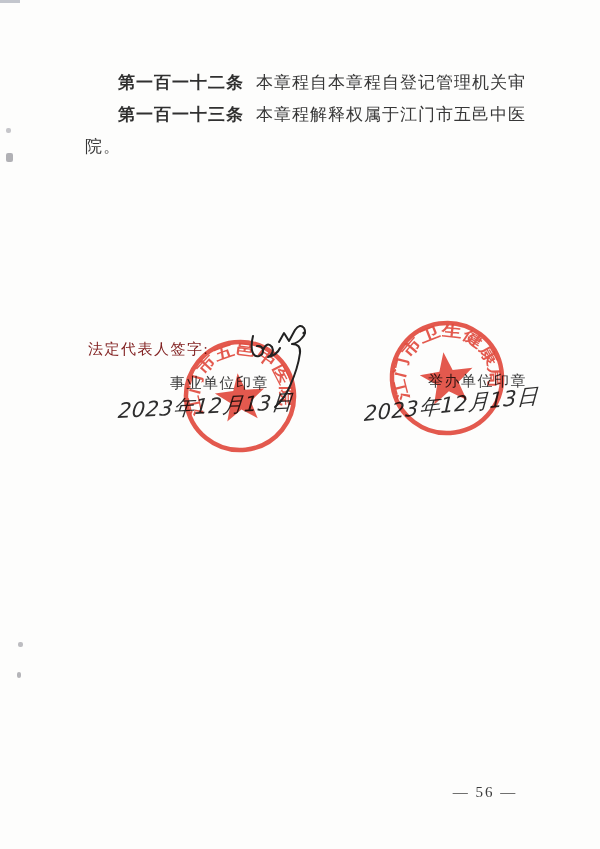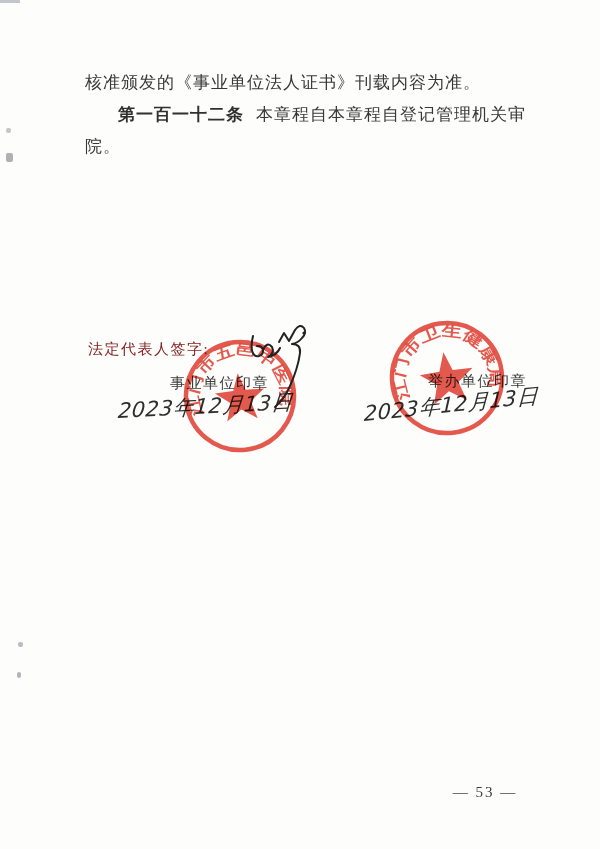--- a/index.html
+++ b/index.html
@@ -60,22 +60,22 @@
   .a-corner{left:0;top:0;width:20px;height:3px;background:#b9bcc4;opacity:.85;border-radius:0;}
   .a-s1{left:6px;top:128px;width:5px;height:5px;background:#c6c6ca;}
   .a-s2{left:6px;top:153px;width:7px;height:9px;background:#a9a9ad;opacity:.9;}
   .a-s3{left:18px;top:642px;width:5px;height:5px;background:#bdbdc1;}
   .a-s4{left:17px;top:672px;width:4px;height:6px;background:#b5b5b9;}
 </style>
 </head>
 <body>
 
 <div class="doc-body">
-  <div class="line"><span class="rest">核准颁发的《事业单位法人证书》刊载内容为准。</span></div>
   <div class="line indent"><span class="term">第一百一十二条</span><span class="rest">本章程自本章程自登记管理机关审</span></div>
+  <div class="line indent"><span class="term">第一百一十三条</span><span class="rest">本章程解释权属于江门市五邑中医</span></div>
   <div class="line"><span class="rest">院。</span></div>
 </div>
 
 <div class="sig-label">法定代表人签字:</div>
 
 <div class="unit-label left">事业单位印章</div>
 <div class="hand-date left">2023年12月13日</div>
 
 <div class="unit-label right">举办单位印章</div>
 <div class="hand-date right">2023年12月13日</div>
@@ -108,19 +108,19 @@
 
 <svg class="signature" width="84" height="92" viewBox="0 0 84 92">
   <g fill="none" stroke="#222" stroke-width="2" stroke-linecap="round" stroke-linejoin="round">
     <path d="M 20 16 C 17 28, 19 38, 26 36 C 32 34, 31 25, 24 26"></path>
     <path d="M 30 30 q 4 -9 9 -3 q 3 6 -4 10 q 9 -2 12 -9"></path>
     <path d="M 46 22 l 5 -9 l 5 8 l 6 -11 q 5 -7 9 -2 q 3 5 -2 10 q -4 5 -10 6 q 9 0 8 9 q -2 15 -10 33 q -5 12 -15 21"></path>
     <circle cx="71" cy="13" r="1.6" fill="#222" stroke="none"></circle>
   </g>
 </svg>
 
-<div class="page-num">— 53 —</div>
+<div class="page-num">— 56 —</div>
 
 <div class="artifact a-corner"></div>
 <div class="artifact a-s1"></div>
 <div class="artifact a-s2"></div>
 <div class="artifact a-s3"></div>
 <div class="artifact a-s4"></div>
 
 </body></html>

